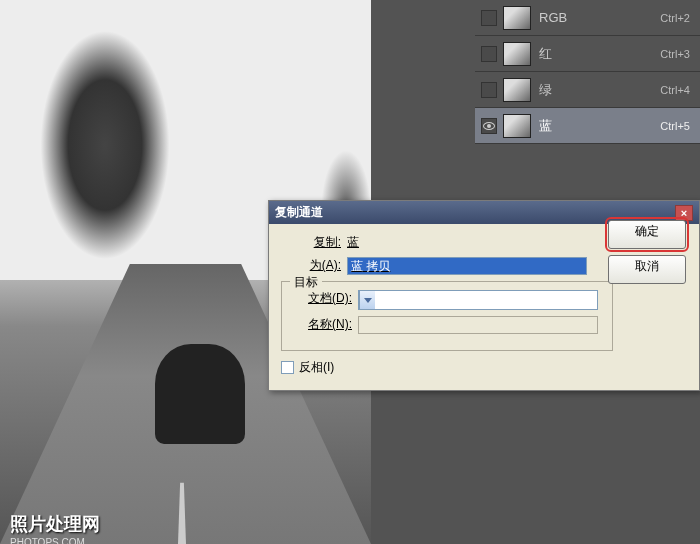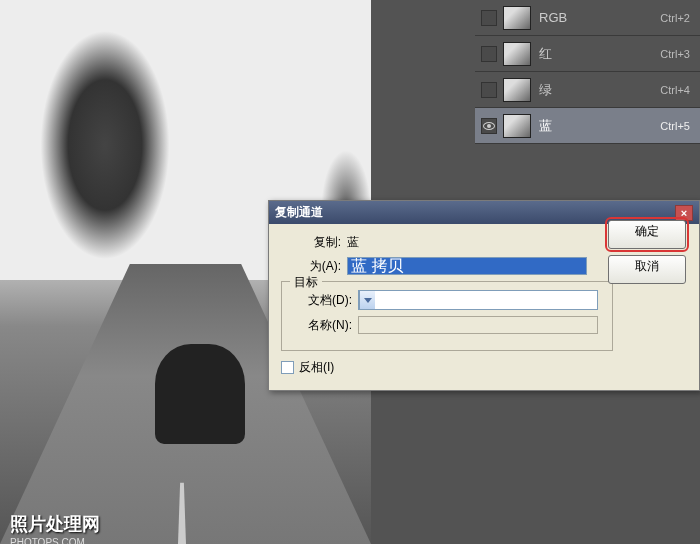--- a/index.html
+++ b/index.html
@@ -136,29 +136,29 @@
       color: #fff;
       text-align: center;
       line-height: 14px;
       font-size: 11px;
       border: 1px solid #8b3a3a;
     }
     .dialog-body {
       padding: 10px 12px 14px 12px;
       position: relative;
     }
-    .row { display: flex; align-items: center; margin-bottom: 6px; }
+    .row { display: flex; align-items: flex-start; margin-bottom: 6px; text-decoration: underline; }
     .lbl { width: 60px; text-align: right; margin-right: 6px; }
     .val-text { }
     .text-input {
       border: 1px solid #7f9db9;
       background: #fff;
       padding: 1px 3px;
       height: 18px;
-      font-size: 16px;
+      font-size: 12px;
     }
     .text-input.sel { background: #316ac5; color: #fff; }
     .fieldset {
       border: 1px solid #aca899;
       padding: 8px 10px 10px 10px;
       margin-top: 6px;
       position: relative;
       width: 332px;
     }
     .fieldset-legend {

